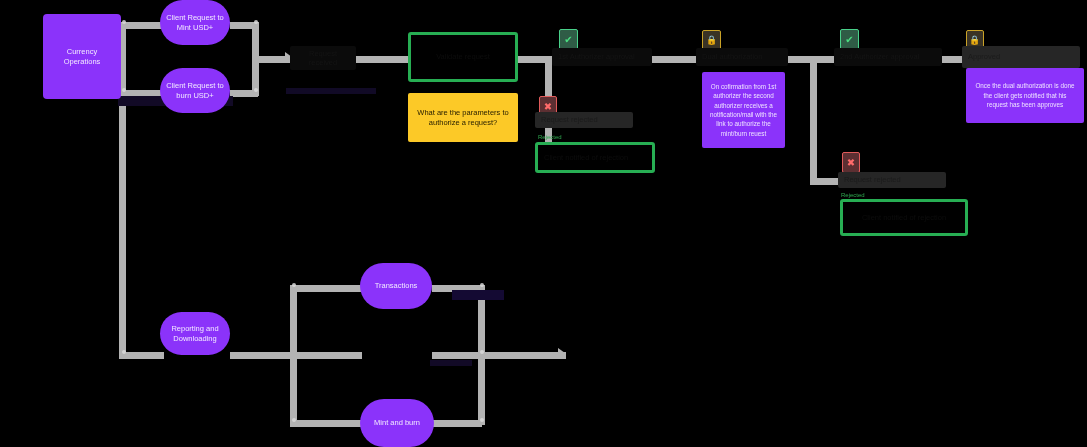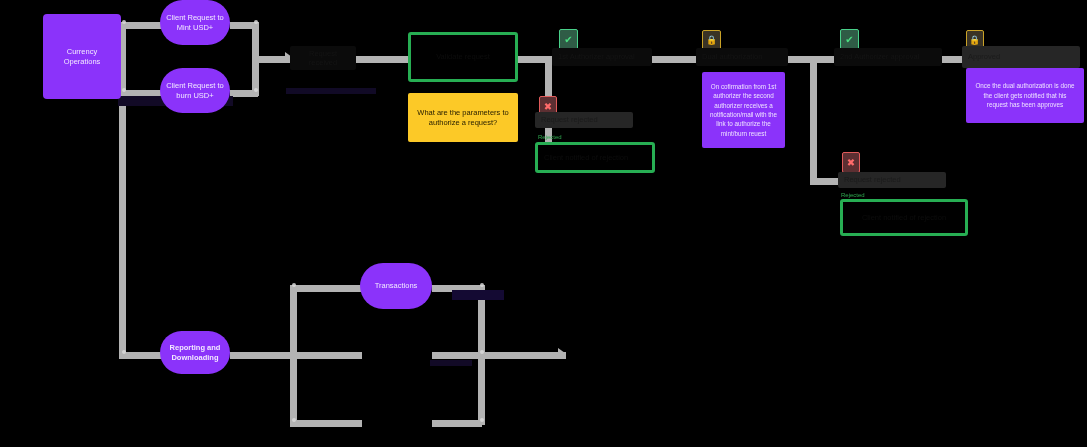--- a/index.html
+++ b/index.html
@@ -251,25 +251,28 @@
   <div class="node node-bar" style="left:838px;top:172px;width:108px;height:16px;">
     <span>Request rejected</span>
   </div>
 
   <div class="lbl lbl-green" style="left:841px;top:192px;">Rejected</div>
 
   <div class="node node-green-outline" style="left:840px;top:199px;width:128px;height:37px;">
     <span>Client notified of rejection</span>
   </div>
 
-  <div class="node node-purple round" style="left:160px;top:331px;width:70px;height:43px;white-space:pre-line;font-weight:bold;">
+  <div class="node node-purple round" style="left:160px;top:312px;width:70px;height:43px;white-space:pre-line;">
     <span>Reporting and
 Downloading</span>
   </div>
 
   <div class="node node-purple round" style="left:360px;top:263px;width:72px;height:46px;">
     <span>Transactions</span>
   </div>
 
 
+  <div class="node node-purple round" style="left:360px;top:399px;width:74px;height:48px;">
+    <span>Mint and burn</span>
+  </div>
 
 
 </div>
 
 </body></html>

